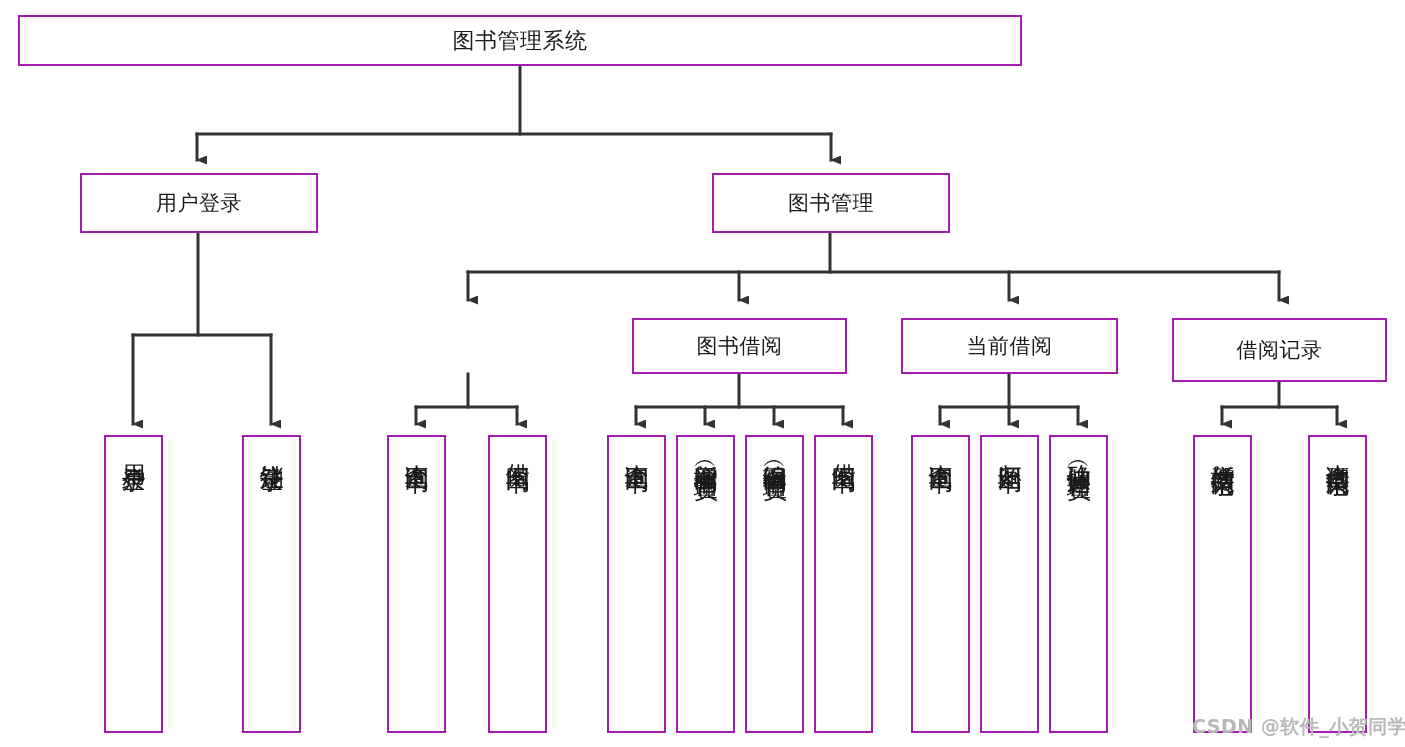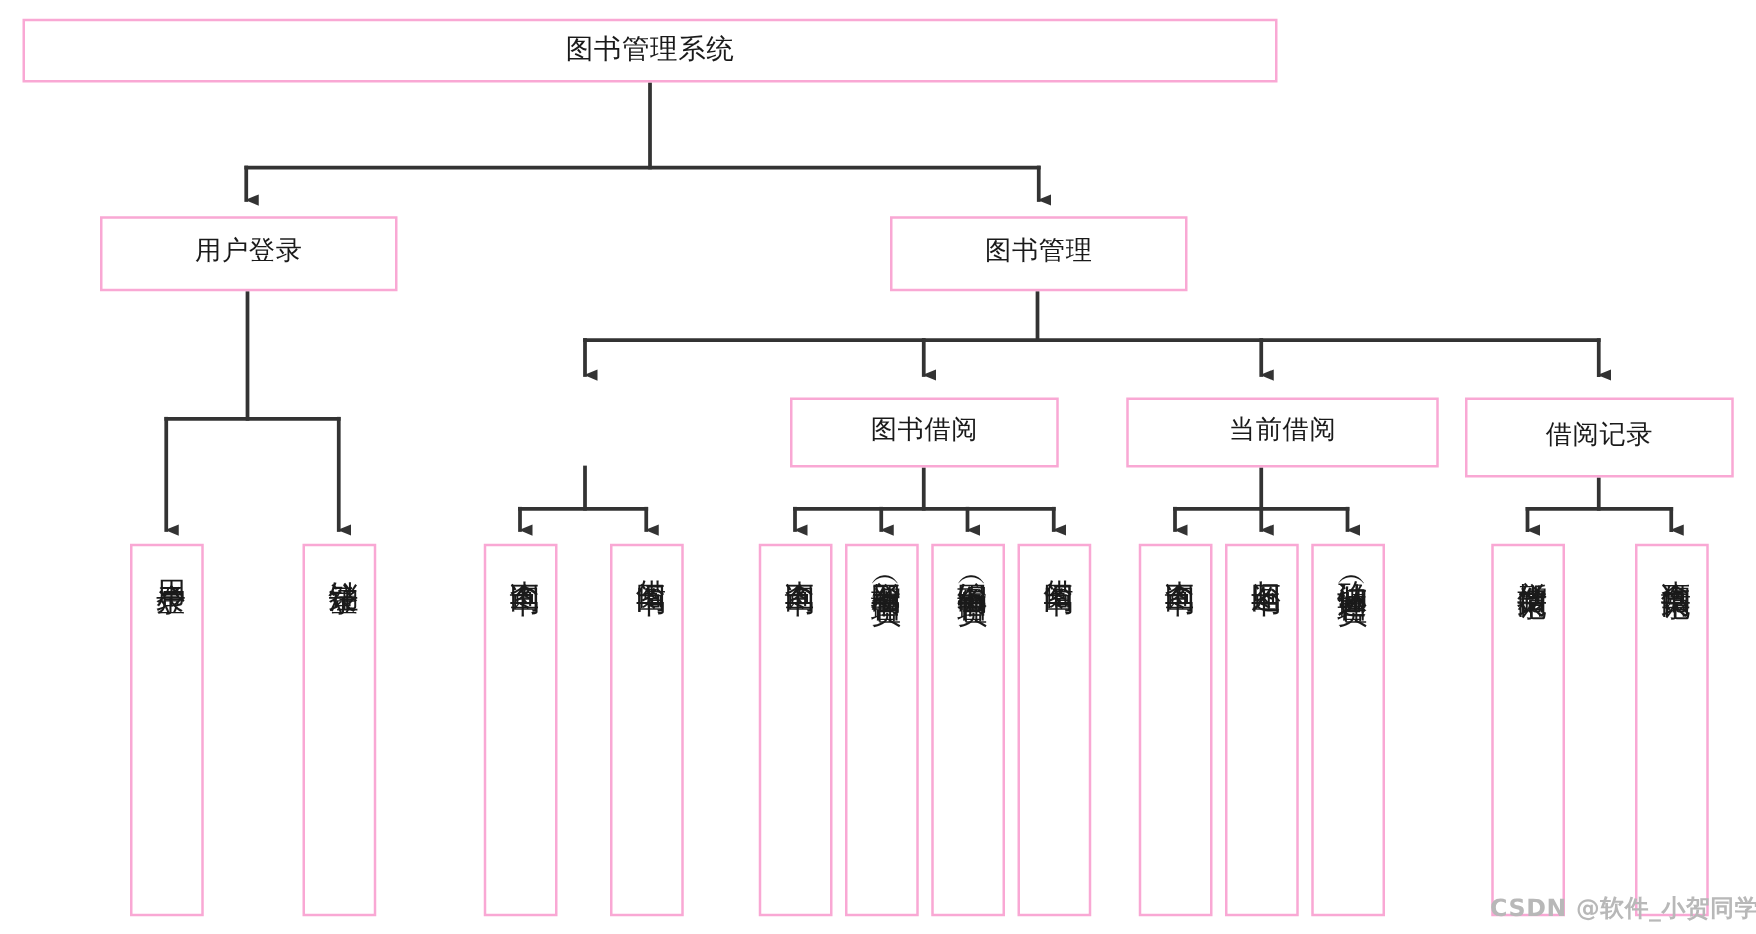--- a/index.html
+++ b/index.html
@@ -22,25 +22,24 @@
     position: absolute;
     left: 0;
     top: 0;
     width: 1405px;
     height: 747px;
   }
   .node-box {
     position: absolute;
     box-sizing: border-box;
     background: #ffffff;
-    border: 2px solid #f9a8d4;
+    border: 2px solid #a21caf;
     display: flex;
     align-items: center;
     justify-content: center;
-    font-family: Liberation Mono, monospace;
   }
   .node-label {
     color: #1a1a1a;
     text-align: center;
     line-height: 1.18;
     letter-spacing: 0.5px;
     user-select: none;
   }
   
   .h-label {
@@ -140,21 +139,21 @@
 
   <div class="node-box" style="left:712px; top:173px; width:238px; height:60px;">
     <span class="node-label h-label">图书管理</span>
   </div>
 
 
   <div class="node-box" style="left:632px; top:318px; width:215px; height:56px;">
     <span class="node-label h-label">图书借阅</span>
   </div>
 
-  <div class="node-box" style="left:901px; top:318px; width:250px; height:56px;">
+  <div class="node-box" style="left:901px; top:318px; width:217px; height:56px;">
     <span class="node-label h-label">当前借阅</span>
   </div>
 
   <div class="node-box" style="left:1172px; top:318px; width:215px; height:64px;">
     <span class="node-label h-label">借阅记录</span>
   </div>
 
   <div class="node-box leaf-box" style="left:104px; top:435px; width:59px; height:298px;">
     <span class="node-label v-label">用户登录</span>
   </div>

